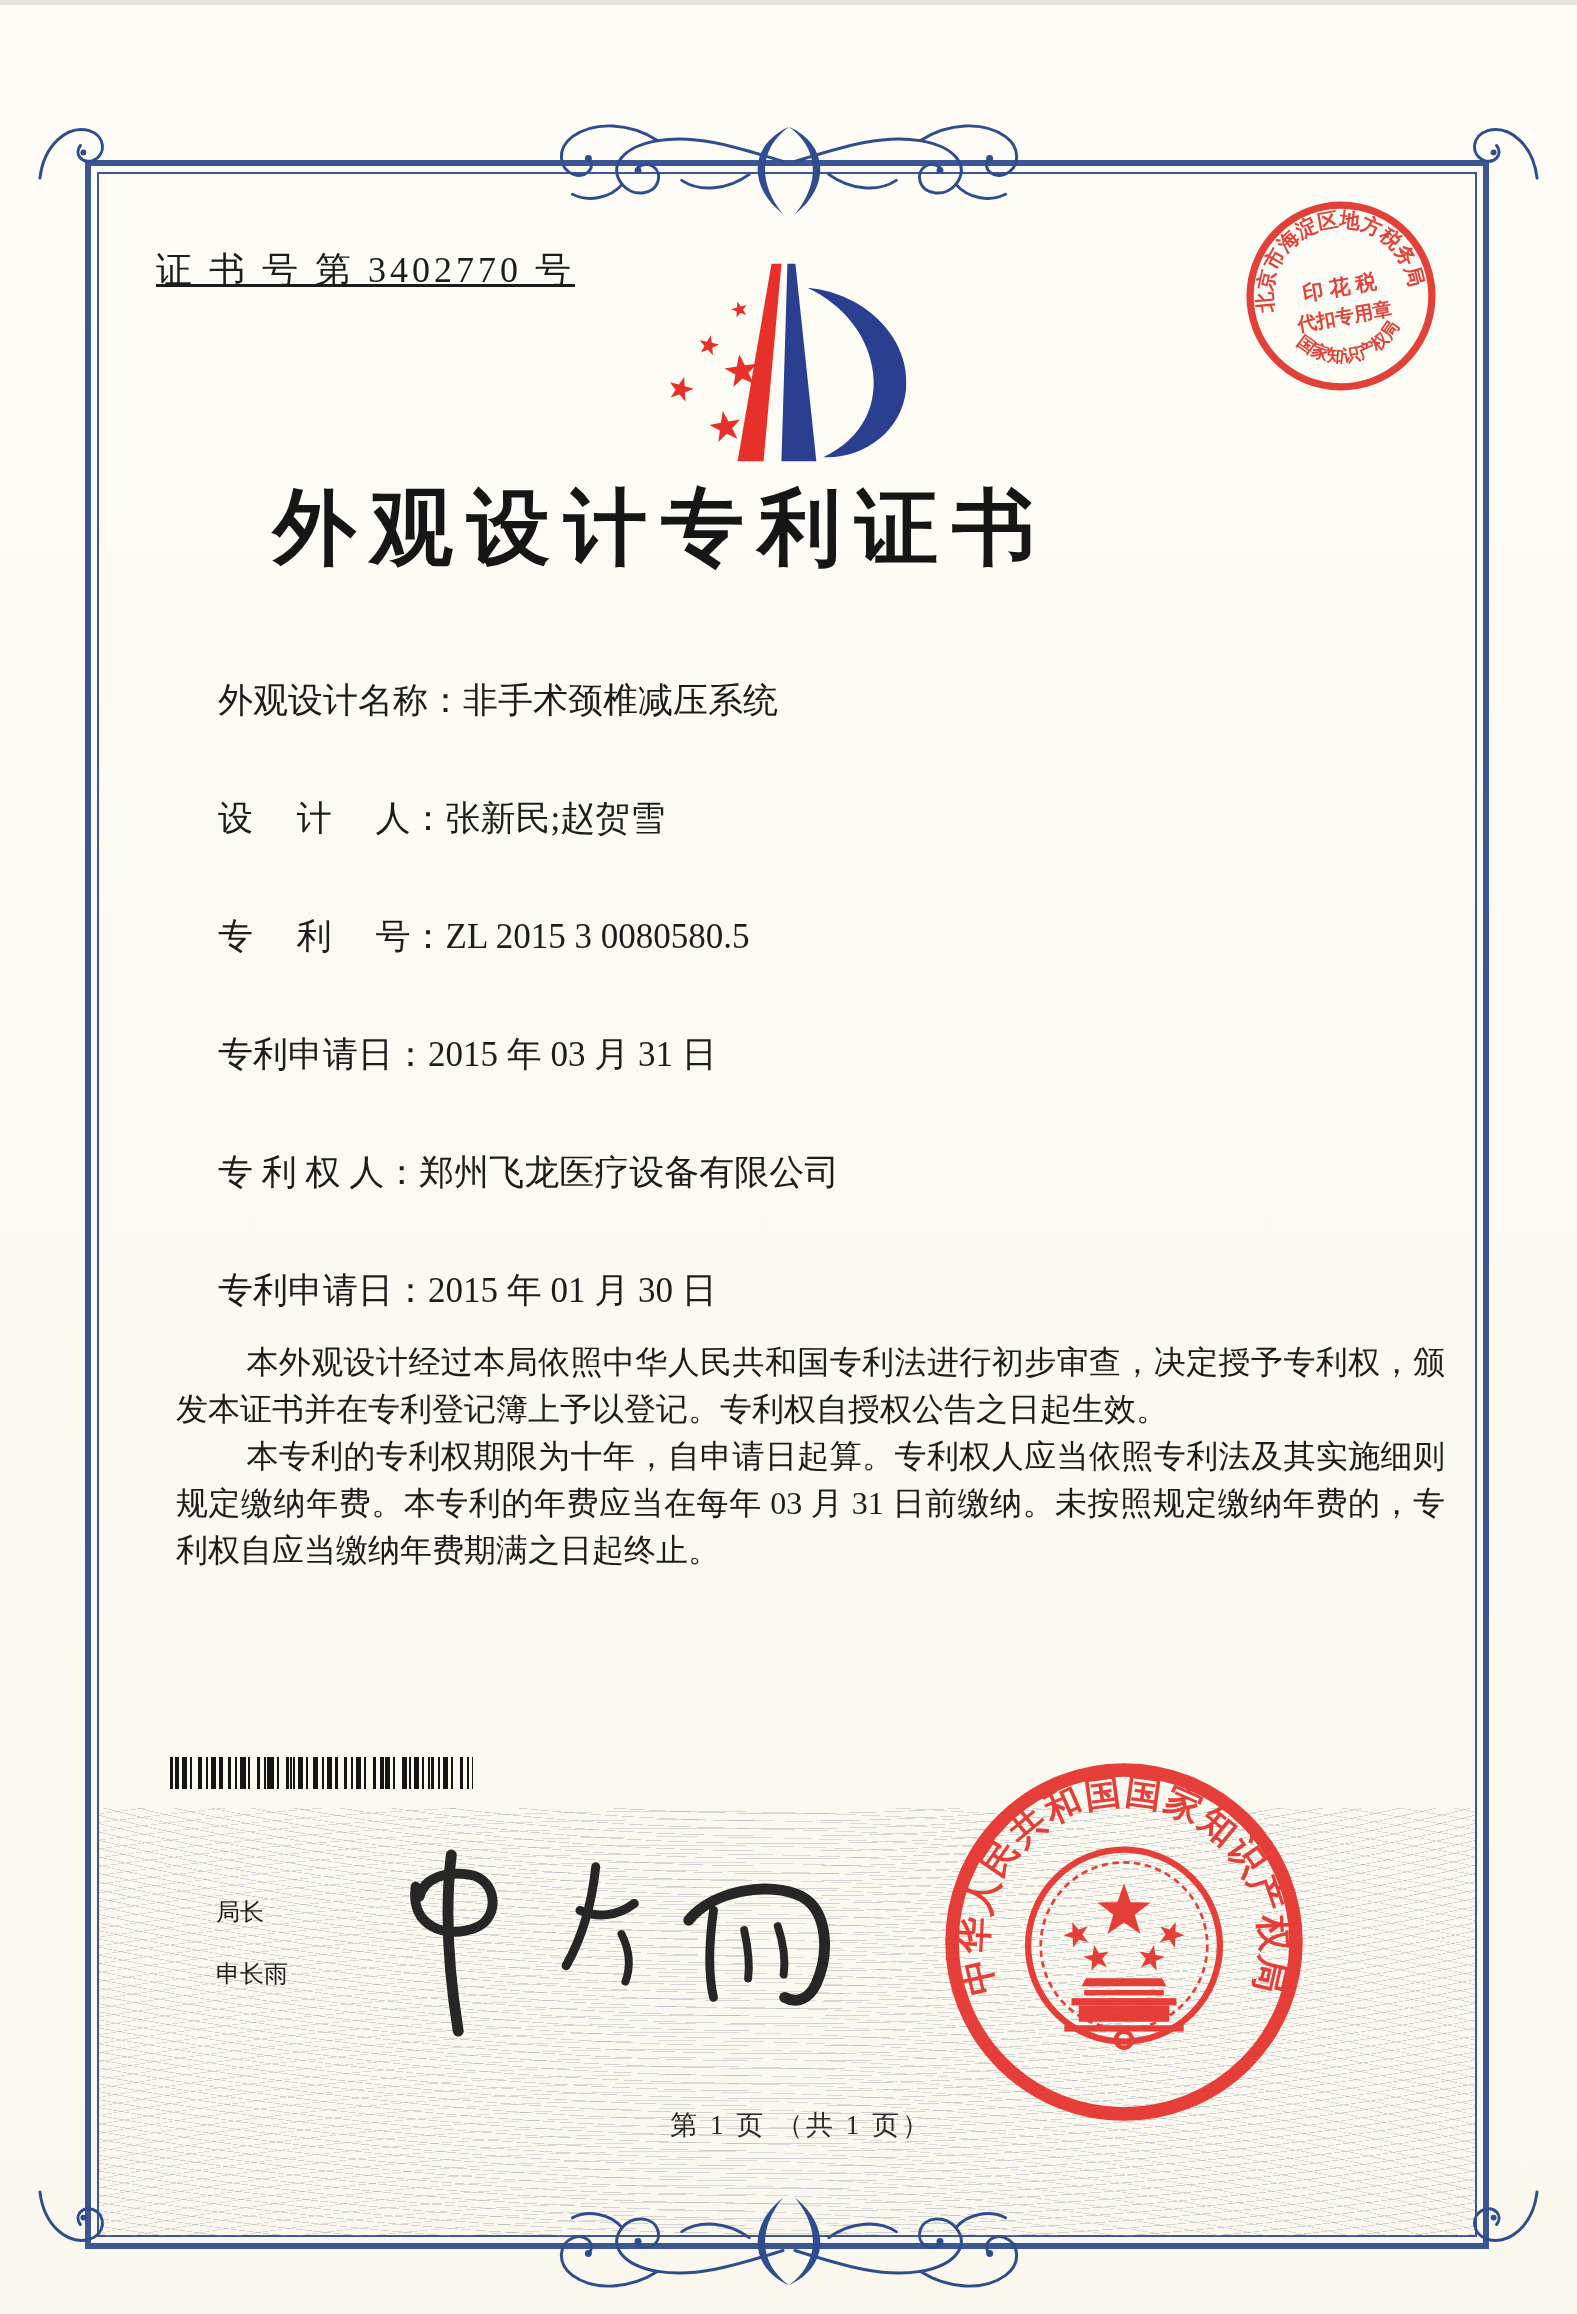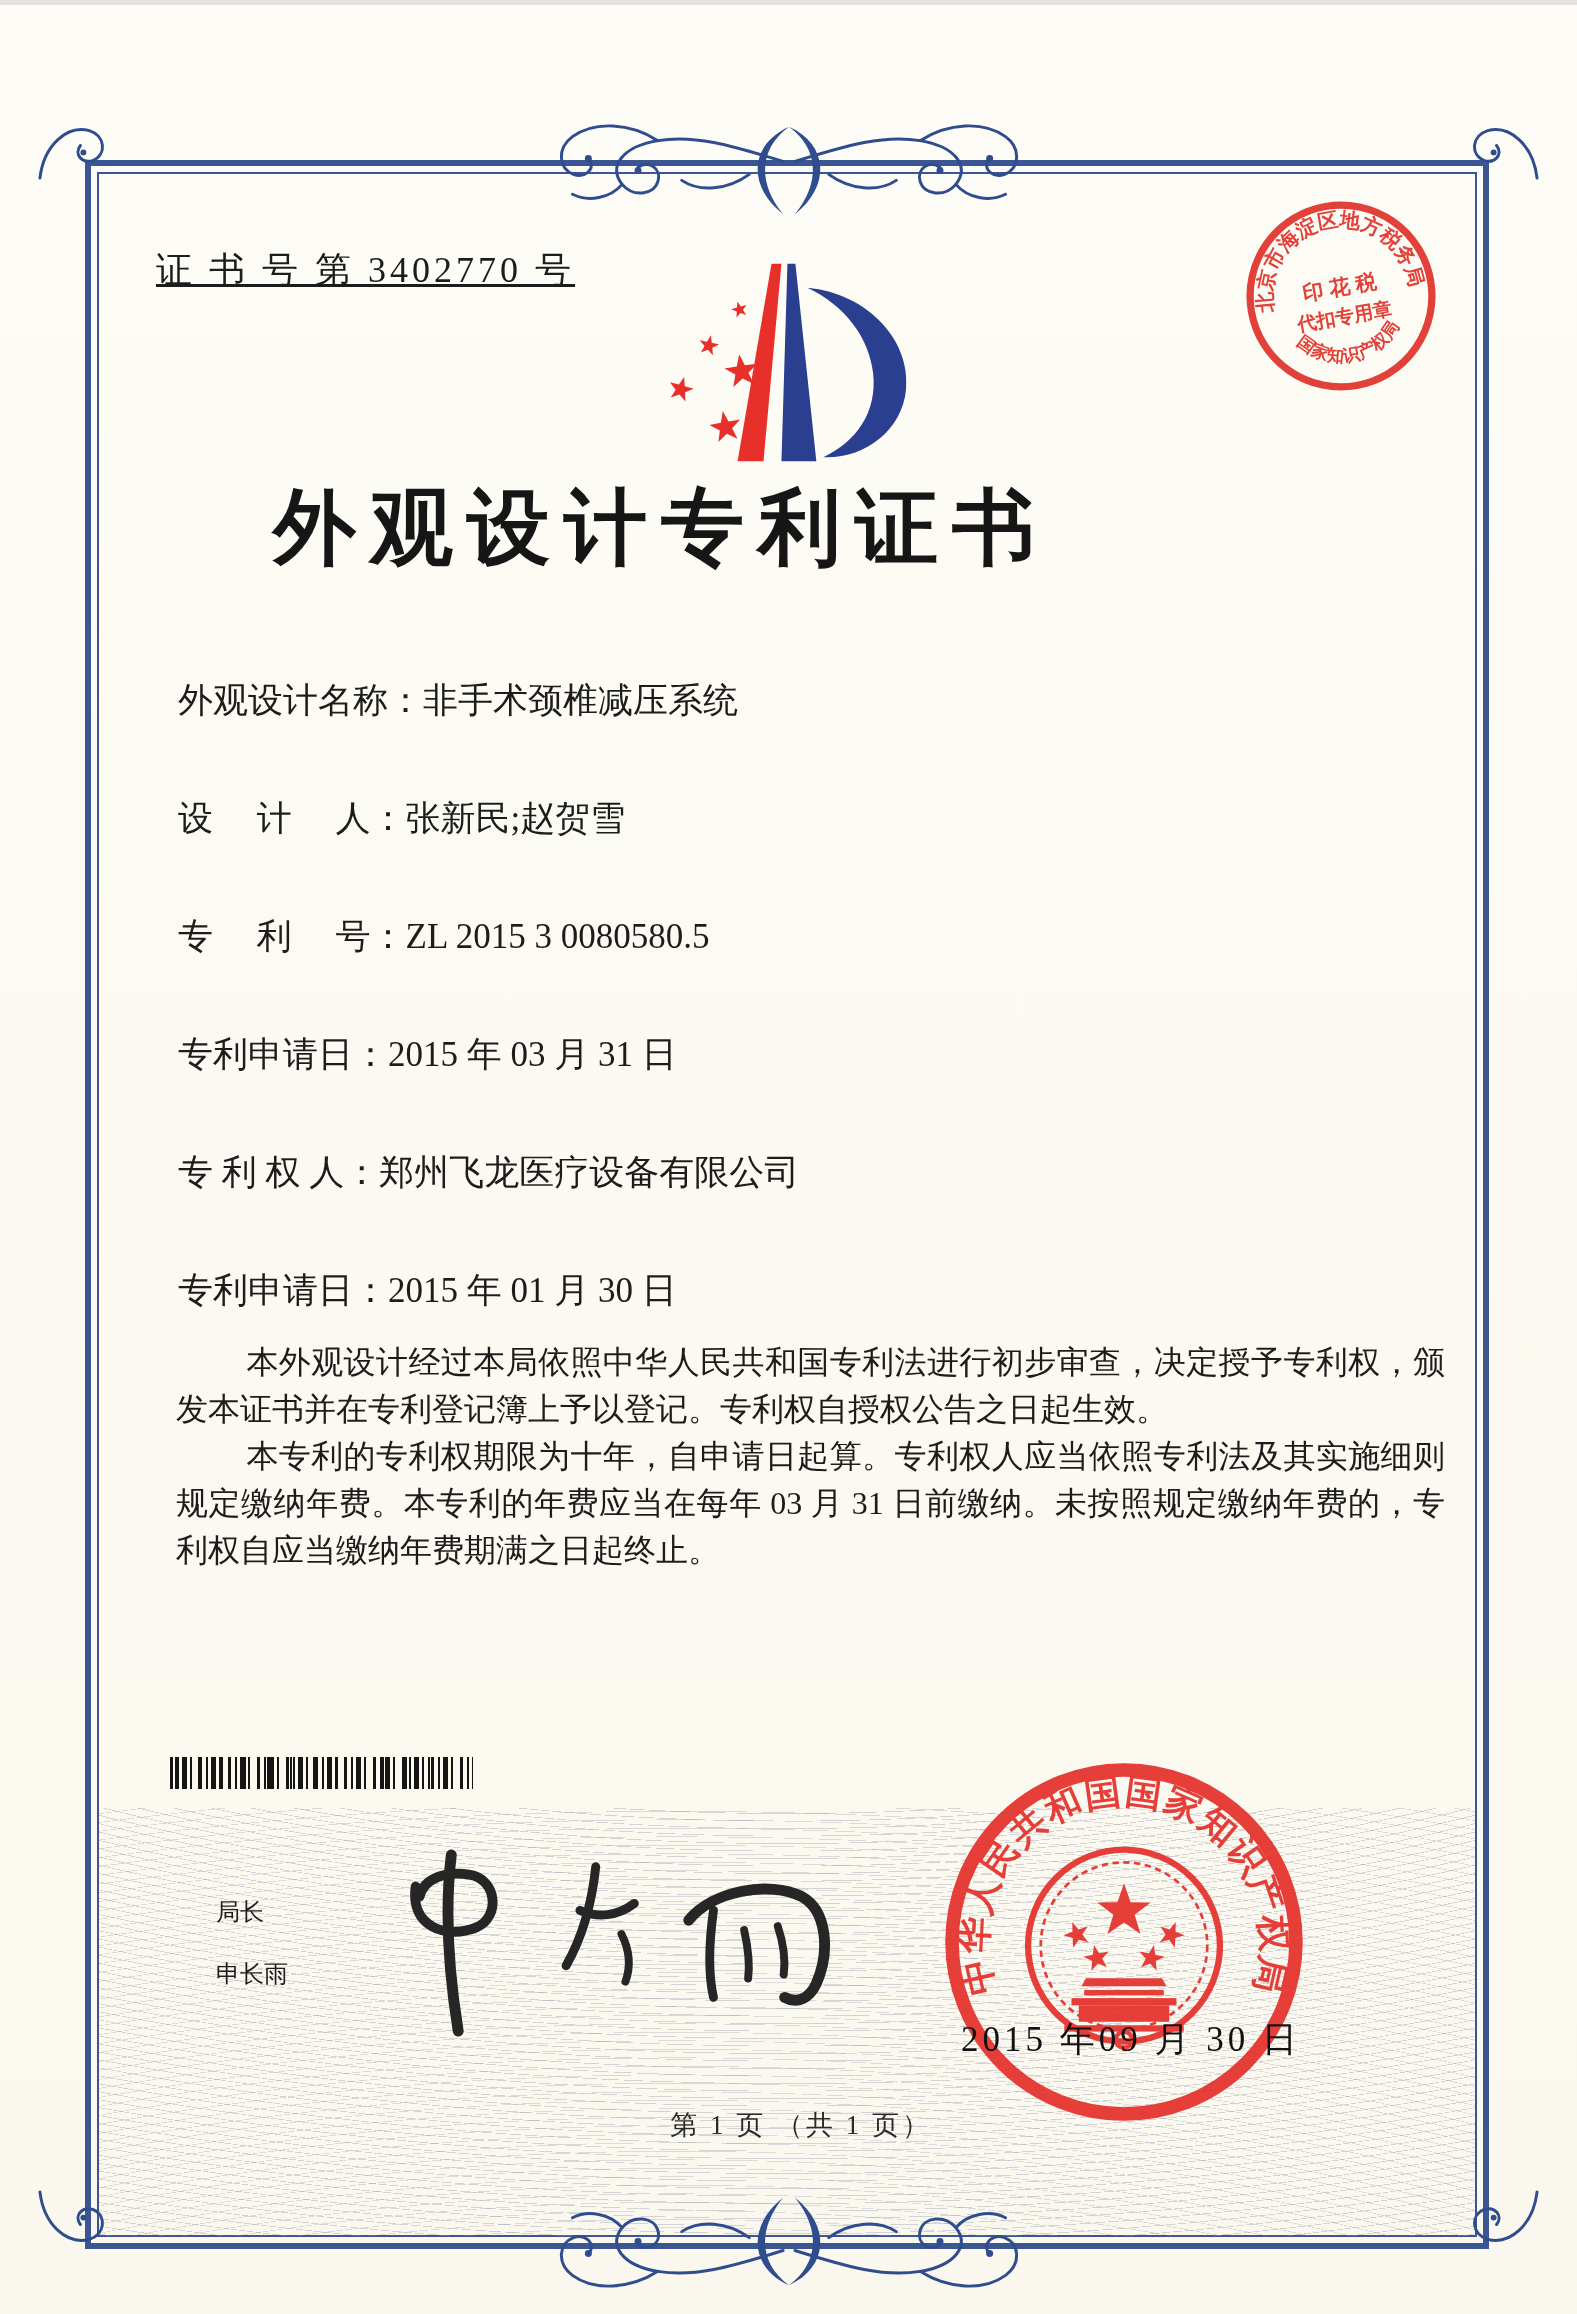--- a/index.html
+++ b/index.html
@@ -29,21 +29,21 @@
       repeating-radial-gradient(ellipse 2574px 1287px at 42% 265%, rgba(145,150,172,0.30) 0 1.5px, rgba(0,0,0,0) 1.5px 17px);}
   .cert-no{position:absolute;left:156px;top:246px;font-size:36px;letter-spacing:4px;z-index:4;text-decoration:underline;}
   .logo{position:absolute;left:612px;top:249px;width:309px;height:236px;z-index:4;}
   .tax-stamp{position:absolute;left:1241px;top:196px;width:200px;height:200px;z-index:5;
     transform:rotate(-10deg);opacity:.95;}
   .title{position:absolute;left:85px;top:473px;width:1152px;text-align:center;z-index:4;
     font-family:"Liberation Sans","DejaVu Sans",sans-serif;font-weight:bold;
     font-size:83px;letter-spacing:14px;color:#161616;}
   .fields{position:absolute;left:178px;top:681px;width:1238px;z-index:4;font-size:35px;}
   .field{line-height:40px;margin-bottom:78px;white-space:nowrap;}
-  .flabel{display:inline-block;}
+  .flabel{display:inline-block;margin-left:40px;}
   .legal{position:absolute;left:176px;top:1339px;width:1269px;z-index:4;
     font-size:32px;line-height:47px;text-align:justify;}
   .legal p{margin:0;text-indent:2.2em;}
   .barcode{position:absolute;left:170px;top:1757px;width:303px;height:32px;z-index:4;
     background-image:
       repeating-linear-gradient(90deg,#151515 0 3px,transparent 3px 7px,#151515 7px 9px,transparent 9px 12px,#151515 12px 17px,transparent 17px 20px,#151515 20px 22px,transparent 22px 29px),
       repeating-linear-gradient(90deg,#151515 0 2px,transparent 2px 23px);
     background-position:0 0,5px 0;}
   .signer{position:absolute;left:180px;top:1881px;z-index:4;font-size:24px;line-height:62px;
     font-family:"Liberation Sans","DejaVu Sans",sans-serif;margin-left:36px;}
@@ -198,17 +198,16 @@
       <use href="#starS" transform="translate(30,14) scale(1.5) rotate(12)"></use>
       <path d="M-42,36 L42,36 L47,45 L-47,45 Z"></path>
       <rect x="-44" y="49" width="88" height="6"></rect>
       <rect x="-58" y="58" width="116" height="8"></rect>
       <path d="M-50,66 L50,66 L50,84 L-50,84 Z"></path>
       <rect x="-66" y="88" width="132" height="7"></rect>
       <circle cx="0" cy="104" r="9" fill="none" stroke="#e5312b" stroke-width="5"></circle>
     </g>
   </svg>
 
-  <div class="seal-date">2015 年09 月 30 日</div>
 
   <div class="footer">第 1 页 （共 1 页）</div>
 </div>
 
 
 </body></html>

